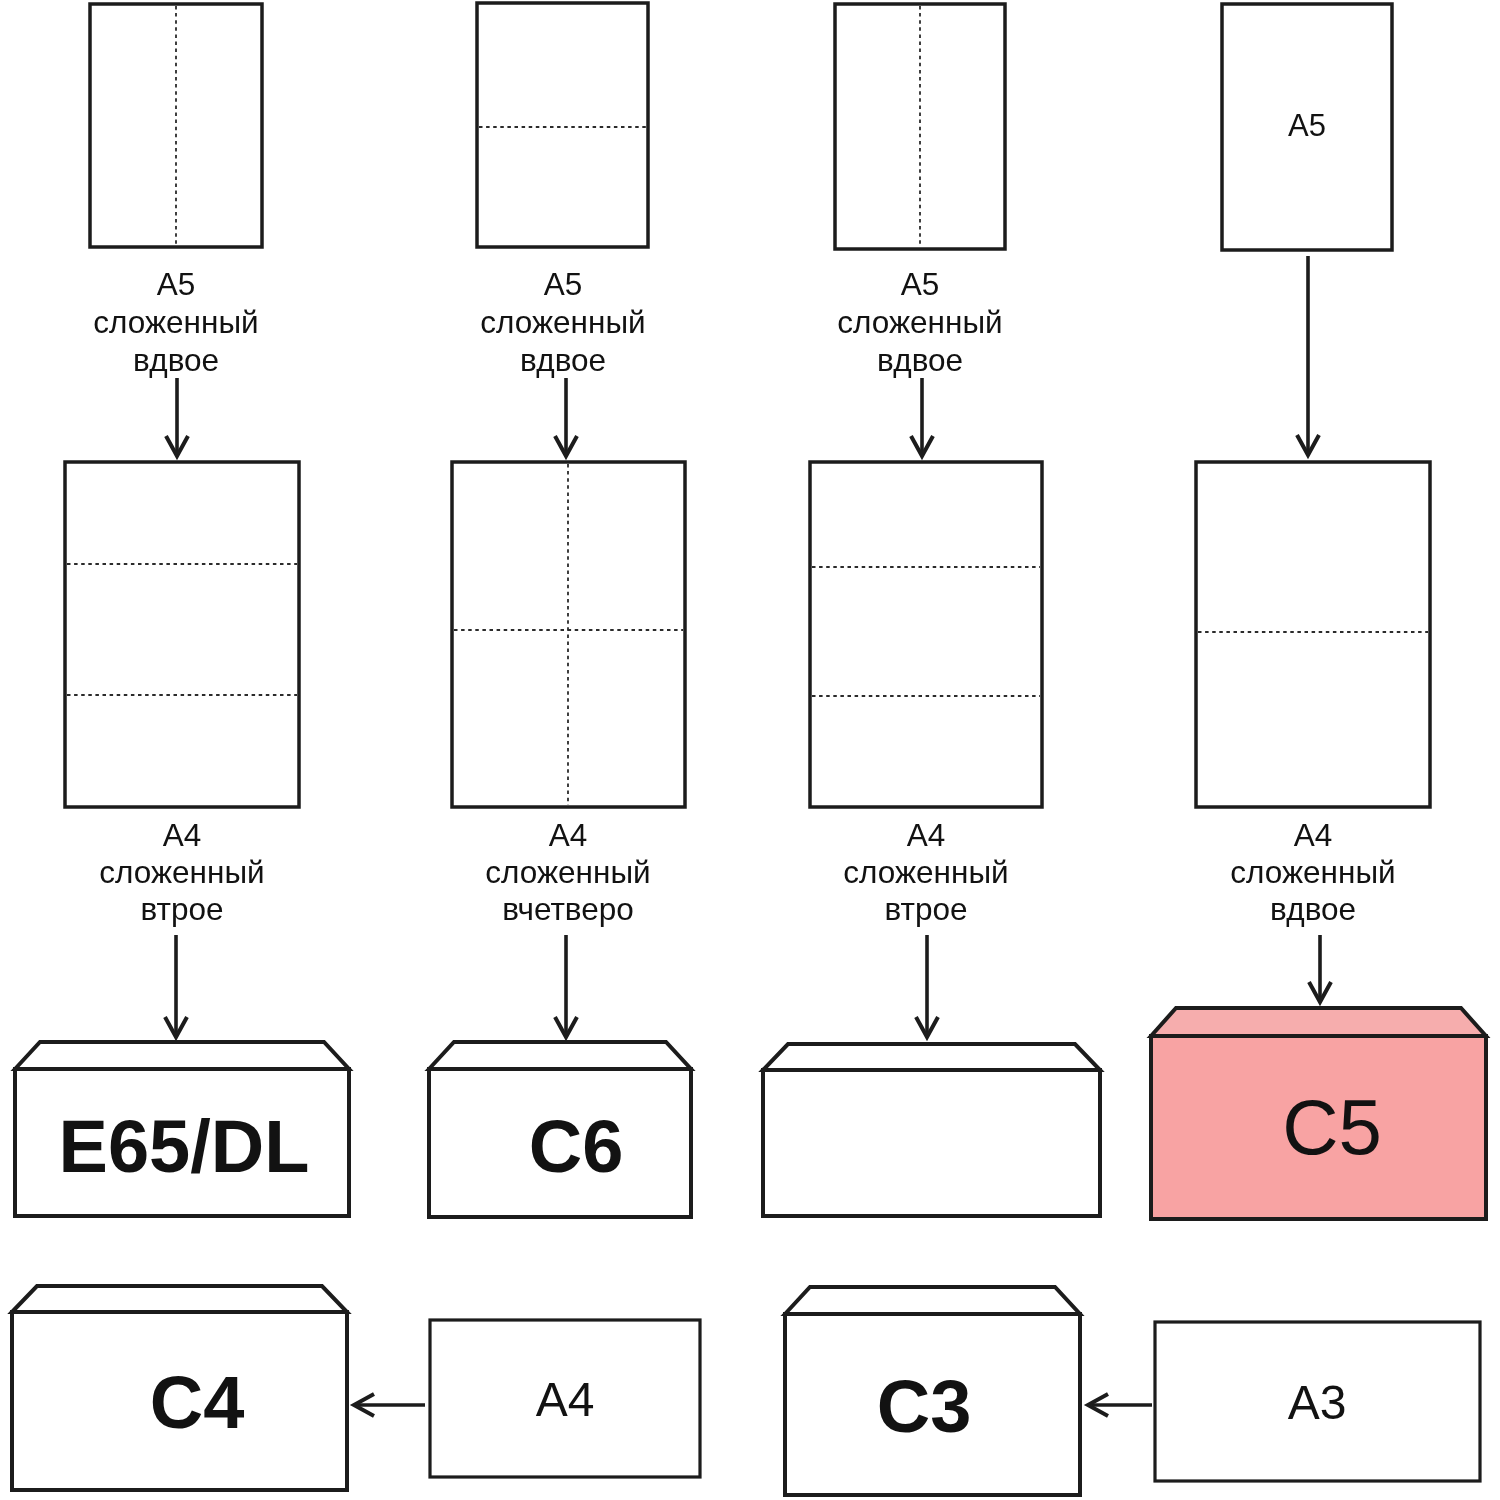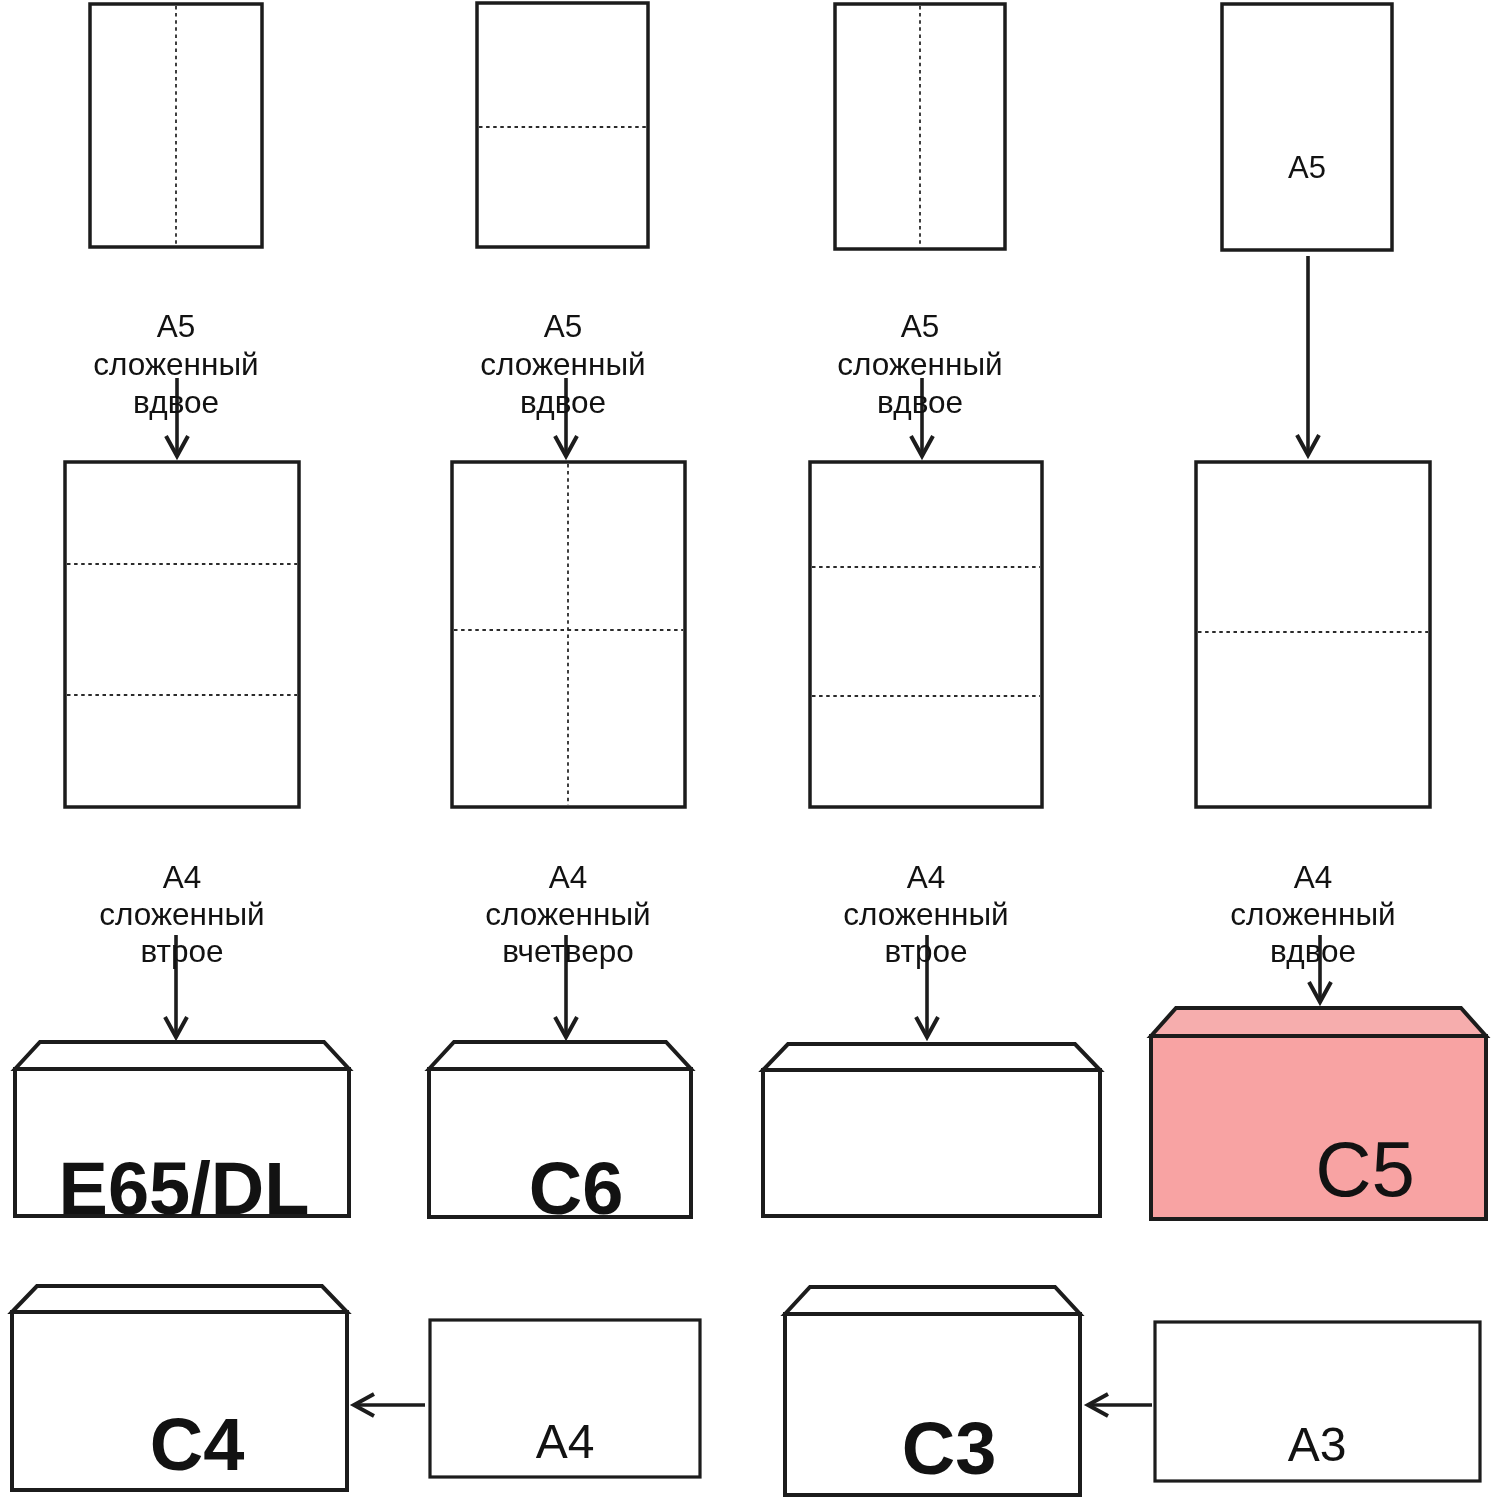--- a/index.html
+++ b/index.html
@@ -12,21 +12,21 @@
   body{background:var(--bg);font-family:"Liberation Sans", sans-serif;}
   .stage{position:relative;width:1500px;height:1500px;background:var(--bg);overflow:hidden;}
   .stage svg{position:absolute;left:0;top:0;}
   .sheet{fill:#ffffff;stroke:var(--line);stroke-width:3.5;}
   .rect-plain{fill:#ffffff;stroke:var(--line);stroke-width:3.2;}
   .fold{stroke:var(--dash);stroke-width:1.8;stroke-dasharray:3.5 3.6;fill:none;}
   .env{fill:#ffffff;stroke:var(--line);stroke-width:4;stroke-linejoin:miter;}
   .env-hl{stroke:var(--line);stroke-width:4;stroke-linejoin:miter;}
   .arrow{stroke:var(--line);stroke-width:3.6;fill:none;stroke-linejoin:miter;stroke-linecap:butt;}
   .arrow-head{stroke:var(--line);stroke-width:4;fill:none;stroke-linejoin:miter;stroke-linecap:butt;}
-  .txt{position:absolute;color:var(--text);white-space:nowrap;margin-top:42px;}
+  .txt{position:absolute;color:var(--text);white-space:nowrap;}
   .cap{font-size:31.5px;line-height:38px;text-align:center;transform:translateX(-50%);}
   .capm{font-size:31.5px;line-height:37px;text-align:center;transform:translateX(-50%);}
   .env-lbl{font-size:74px;transform:translate(-50%,-50%);font-weight:bold;}
   .env-lbl-big{font-size:78px;transform:translate(-50%,-50%);}
   .src-lbl{font-size:48px;transform:translate(-50%,-50%);}
   .inside-lbl{font-size:31px;transform:translate(-50%,-50%);}
 </style>
 </head>
 <body>
 
@@ -164,18 +164,18 @@
     <div>втрое</div>
   </div>
   <div class="txt capm" style="left:1313px;top:817px;">
     <div>А4</div>
     <div>сложенный</div>
     <div>вдвое</div>
   </div>
 
   <div class="txt env-lbl" style="left:184px;top:1146px;">E65/DL</div>
   <div class="txt env-lbl" style="left:576px;top:1146px;">C6</div>
-  <div class="txt env-lbl-big" style="left:1365px;top:1127px;">C5</div>
+  <div class="txt env-lbl-big" style="left:1332px;top:1127px;">C5</div>
   <div class="txt env-lbl" style="left:197px;top:1402px;">C4</div>
-  <div class="txt env-lbl" style="left:949px;top:1406px;">C3</div>
+  <div class="txt env-lbl" style="left:924px;top:1406px;">C3</div>
   <div class="txt src-lbl" style="left:565px;top:1399px;">А4</div>
   <div class="txt src-lbl" style="left:1317px;top:1402px;">А3</div>
 </div>
 
 </body></html>

